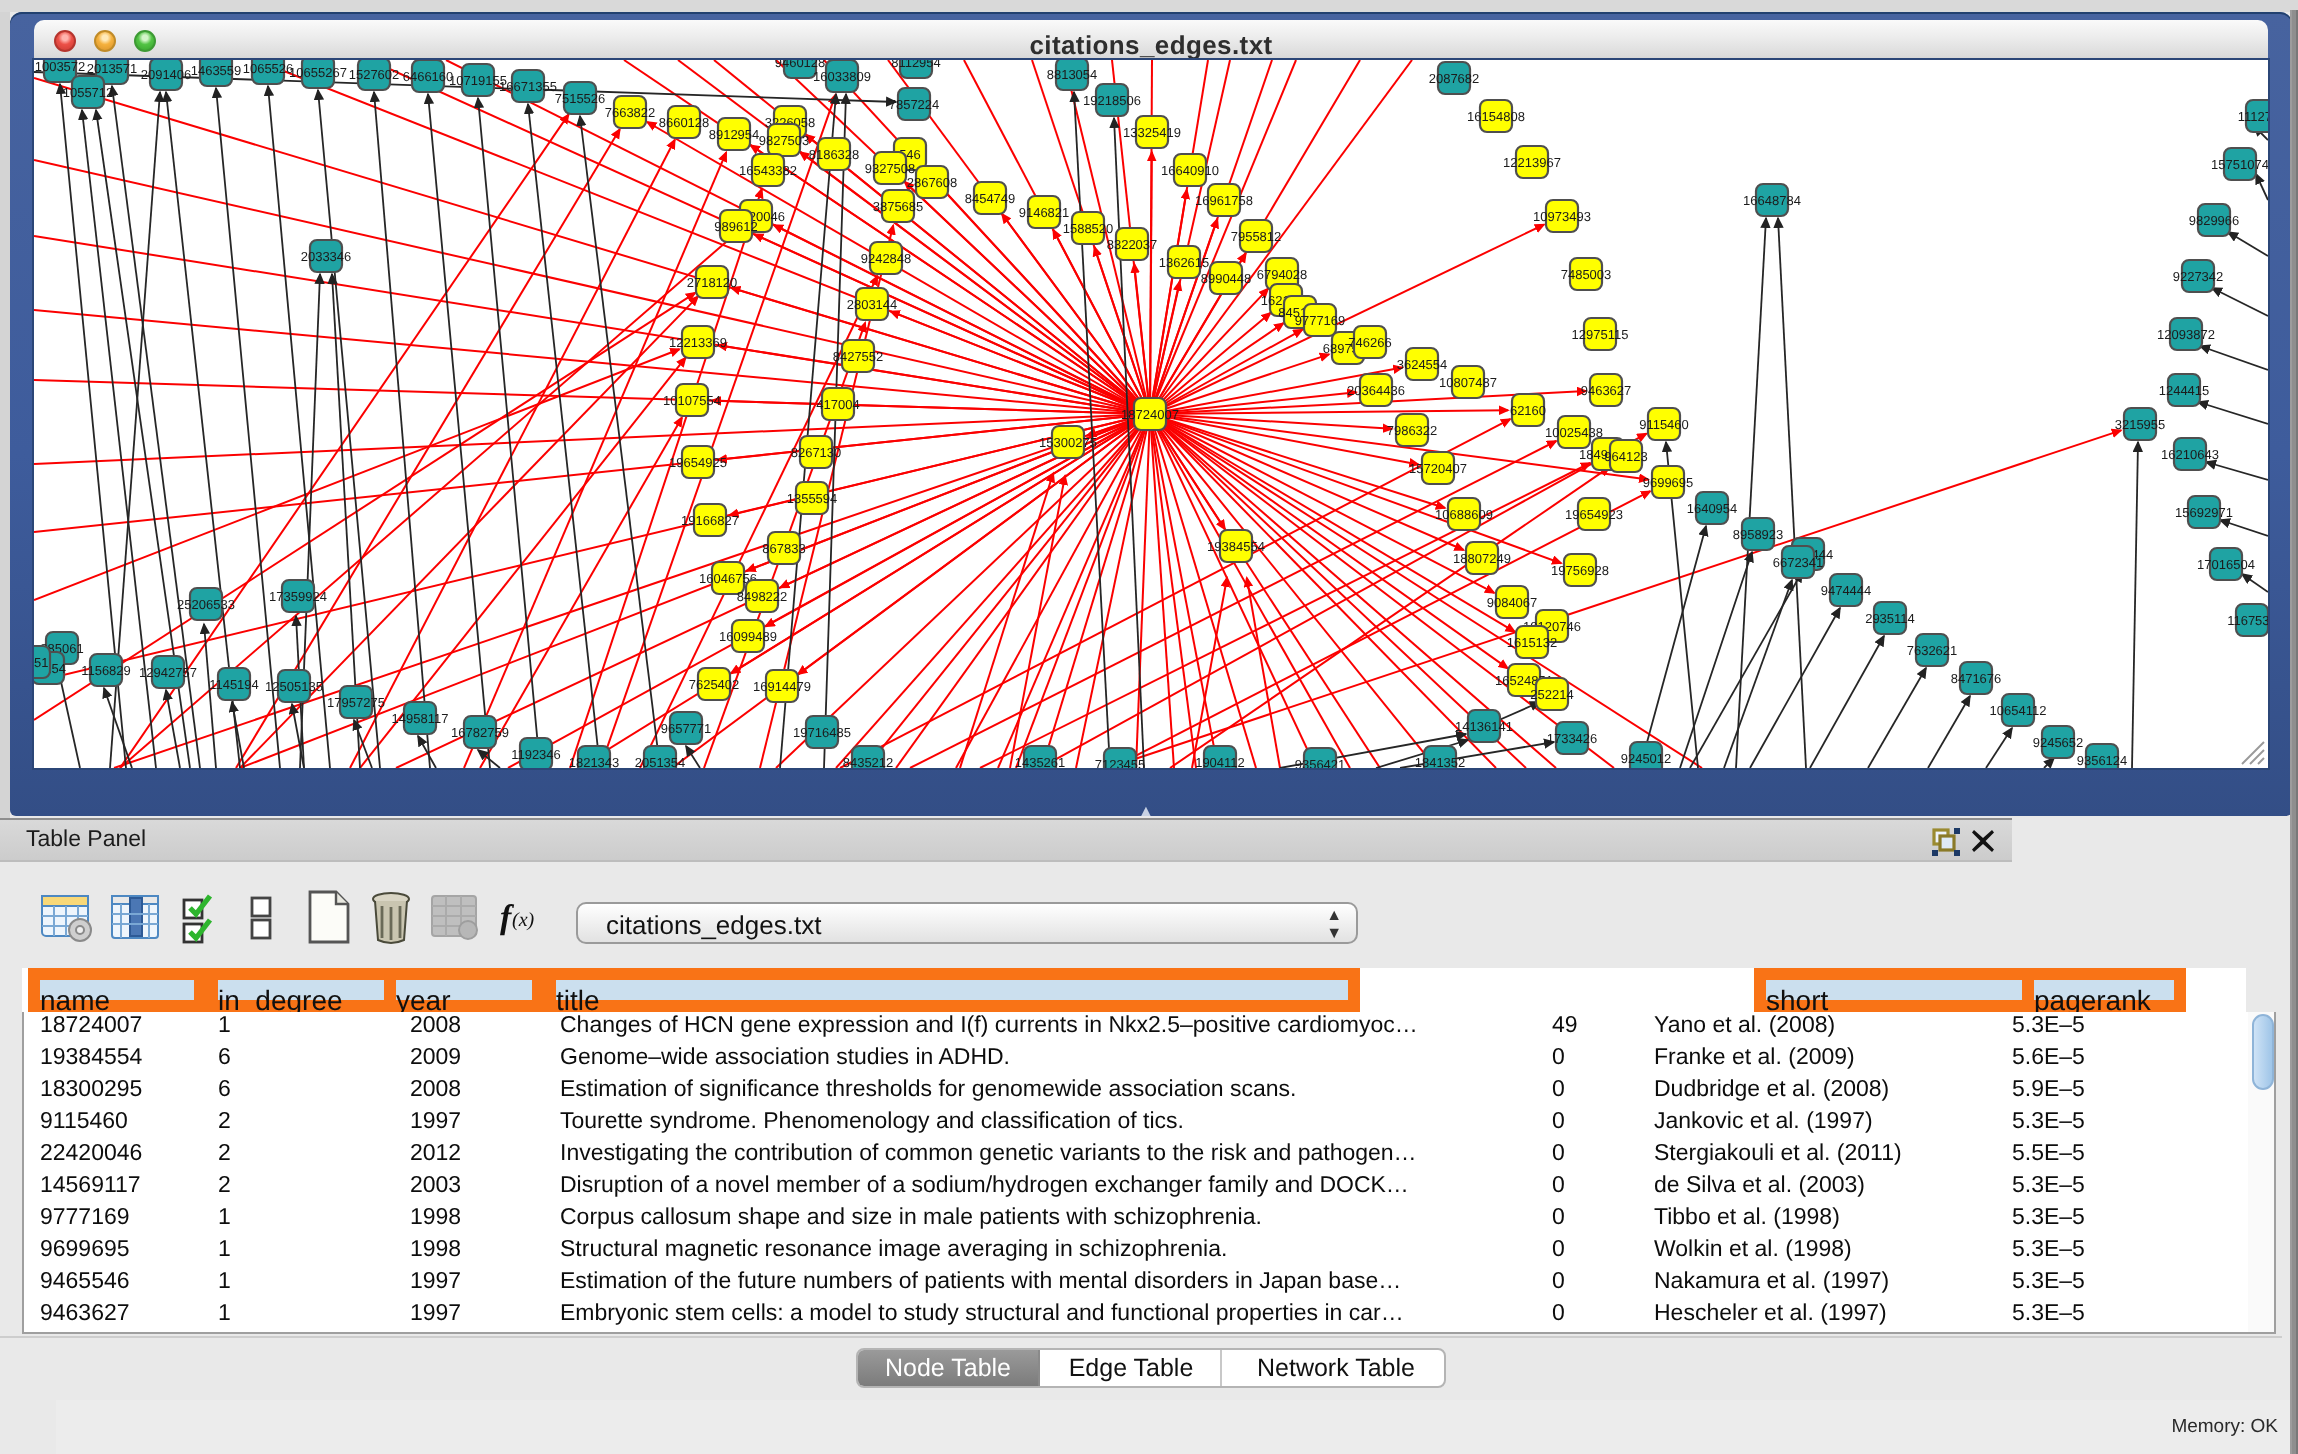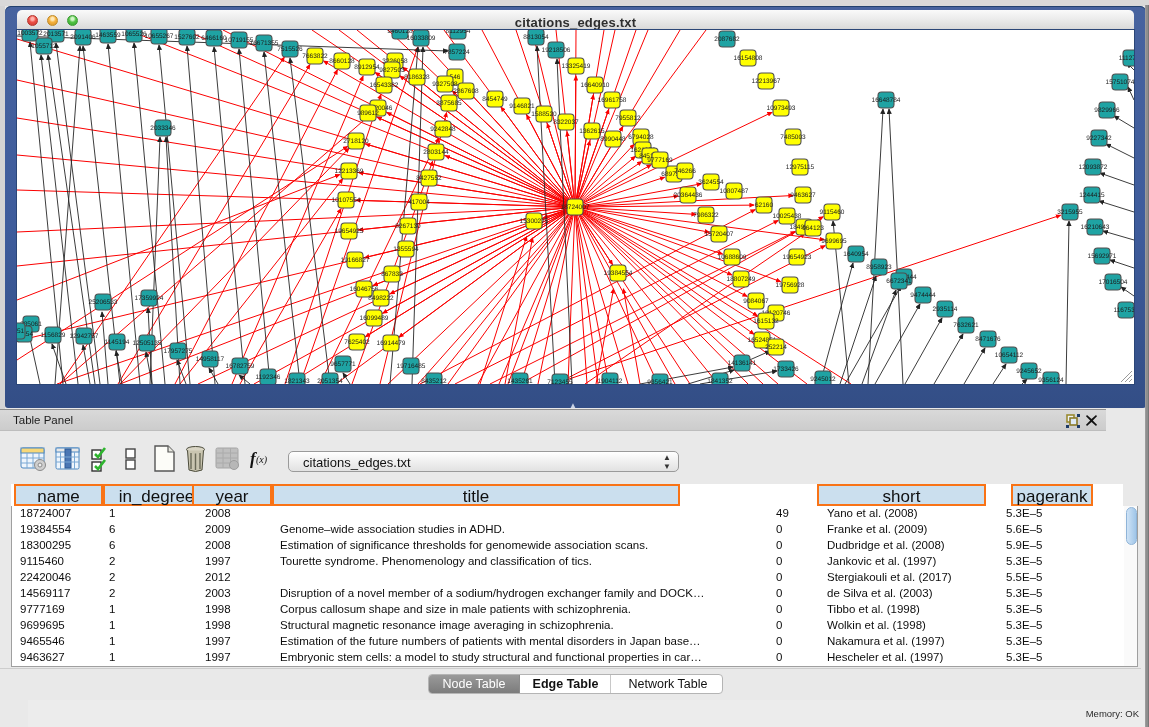--- a/index.html
+++ b/index.html
@@ -23,52 +23,52 @@
 #title { position:absolute; width:100%; text-align:center; top:5px;
   font-size:13px; font-weight:700; color:#2e2e2e; letter-spacing:.2px; }
 .tl { position:absolute; top:5px; width:11px; height:11px; border-radius:50%; }
 #tlr { left:10px; background:radial-gradient(circle at 50% 32%, #ffb3ad 0 18%, #ec5047 45%, #c93a32 100%); border:0.5px solid #b5352e;}
 #tly { left:30px; background:radial-gradient(circle at 50% 32%, #ffe9b8 0 18%, #f5b13d 45%, #d6922a 100%); border:0.5px solid #c08b28;}
 #tlg { left:50px; background:radial-gradient(circle at 50% 32%, #d2f5c8 0 18%, #52c344 45%, #36a32c 100%); border:0.5px solid #3d9a34;}
 #canvasWrap { position:absolute; left:12px; top:24px; width:1117px; height:354px;
   outline:1px solid #2b4677; }
 
 
-#tpbar { position:absolute; left:0; top:409px; width:1106px; height:22px;
+#tpbar { position:absolute; left:0; top:409px; width:1006px; height:22px;
   background:linear-gradient(180deg,#d9d9d9,#cccccc); border-top:1px solid #8e8e8e;
   border-bottom:1px solid #bdbdbd; }
 #tpbar .lab { position:absolute; left:13px; top:4px; font-size:11.5px; color:#1c1c1c; }
 #panel { position:absolute; left:0; top:432px; width:1141px; height:295px; background:#e9e9e9; }
 
 #toolbar { position:absolute; left:14px; top:12px; height:30px; }
 #combo { position:absolute; left:288px; top:19px; width:391px; height:21px;
   background:linear-gradient(180deg,#ffffff,#ededed 60%,#e2e2e2);
   border:1px solid #9a9a9a; border-radius:5px; }
 #combo span { position:absolute; left:14px; top:3px; font-size:13px; color:#111; }
 #combo .arr { position:absolute; right:7px; top:1px; font-size:8px; color:#333; line-height:9px; }
 
 #thead { position:absolute; left:11px; top:52px; width:1112px; height:22px; background:#fff; }
-.th { position:absolute; top:0; height:22px; background:#cbdfee; border:2px solid #f97316;
-  font-size:17px; color:#101010; text-align:center; line-height:21px; }
+.th { position:absolute; top:0; height:22px; background:#cbdfee; border:6px solid #f97316;
+  font-size:14px; color:#101010; line-height:21px; }
 #tbody { position:absolute; left:11px; top:74px; width:1127px; height:161px; background:#fff;
   border:1px solid #9f9f9f; border-top:none; overflow:hidden; }
 .tr { position:relative; height:16px; font-size:11.5px; color:#0d0d0d; white-space:nowrap; }
 .tr span { position:absolute; top:1px; }
 .c0 { left:8px; } .c1 { left:97px; } .c2 { left:193px; } .c3 { left:268px; }
 .c4 { left:764px; } .c5 { left:815px; width:169px; } .c6 { left:994px;text-align:center; }
 #vscroll { position:absolute; left:1112px; top:0; width:14px; height:160px; background:#fafafa; }
 #vthumb { position:absolute; left:1.5px; top:1px; width:11px; height:38px; border-radius:6px;
   background:linear-gradient(90deg,#cfe3f6,#9fc5e8); border:0.5px solid #8fb4d8; }
 
 #tabs { position:absolute; left:428px; top:242px; width:295px; height:20px;
   background:#fff; border:1px solid #b4b4b4; border-radius:4px; overflow:hidden;
   font-size:12.5px; }
 #tabs .seg { position:absolute; top:0; height:20px; line-height:19px; text-align:center; color:#111; }
 #seg1 { left:0; width:91px; background:linear-gradient(180deg,#9a9a9a,#787878); color:#fff !important; border-right:1px solid #8a8a8a; }
-#seg2 { left:92px; width:90px; border-right:1px solid #c8c8c8;font-weight:bold; }
+#seg2 { left:92px; width:90px; border-right:1px solid #c8c8c8; }
 #seg3 { left:183px; width:112px; }
 #tabline { position:absolute; left:0; top:236px; width:1141px; height:1px; background:#cdcdcd; }
 
 #mem { position:absolute; left:0; top:700px; width:1141px; height:27px; background:#ececec;margin-left:28px; }
 #mem .t { position:absolute; right:30px; top:8px; font-size:9.5px; color:#2a2a2a; }
 #mem .dot { position:absolute; right:8px; top:7px; width:11px; height:11px; border-radius:50%;
   background:#35c13b; border:1px solid #266f27; }
 #resizeTick { position:absolute; left:569px; top:401px; font-size:8px; color:#c8d2e4; }
 </style></head>
 <body>
@@ -655,28 +655,29 @@
     <div id="combo">
         <span>citations_edges.txt</span>
       <div class="arr">▲<br>▼</div>
       </div>
     <div id="thead">
       <div class="th" style="left:3px;width:89px;">name</div>
       <div class="th" style="left:92px;width:107px;">in_degree</div>
       <div class="th" style="left:181px;width:80px;">year</div>
       <div class="th" style="left:261px;width:408px;">title</div>
       <div class="th" style="left:759px;width:72px;margin-top:28px;">△ out_de…</div>
-      <div class="th" style="left:806px;width:169px;">short</div>
+      <div class="th" style="left:866px;width:169px;">short</div>
       <div class="th" style="left:1000px;width:82px;">pagerank</div>
     </div>
     <div id="tbody">
         <div class="tr">
           <span class="c0">18724007</span>
           <span class="c1">1</span>
           <span class="c2">2008</span>
+          <span class="c3">Changes of HCN gene expression and I(f) currents in Nkx2.5–positive cardiomyoc…</span>
           <span class="c4">49</span>
           <span class="c5">Yano et al. (2008)</span>
           <span class="c6">5.3E–5</span>
         </div>
         <div class="tr">
           <span class="c0">19384554</span>
           <span class="c1">6</span>
           <span class="c2">2009</span>
           <span class="c3">Genome–wide association studies in ADHD.</span>
           <span class="c4">0</span>
@@ -698,22 +699,23 @@
           <span class="c2">1997</span>
           <span class="c3">Tourette syndrome. Phenomenology and classification of tics.</span>
           <span class="c4">0</span>
           <span class="c5">Jankovic et al. (1997)</span>
           <span class="c6">5.3E–5</span>
         </div>
         <div class="tr">
           <span class="c0">22420046</span>
           <span class="c1">2</span>
           <span class="c2">2012</span>
-          <span class="c4">0</span>
-          <span class="c5">Stergiakouli et al. (2017)</span>
+          <span class="c3">Investigating the contribution of common genetic variants to the risk and pathogen…</span>
+          <span class="c4">0</span>
+          <span class="c5">Stergiakouli et al. (2011)</span>
           <span class="c6">5.5E–5</span>
         </div>
         <div class="tr">
           <span class="c0">14569117</span>
           <span class="c1">2</span>
           <span class="c2">2003</span>
           <span class="c3">Disruption of a novel member of a sodium/hydrogen exchanger family and DOCK…</span>
           <span class="c4">0</span>
           <span class="c5">de Silva et al. (2003)</span>
           <span class="c6">5.3E–5</span>

